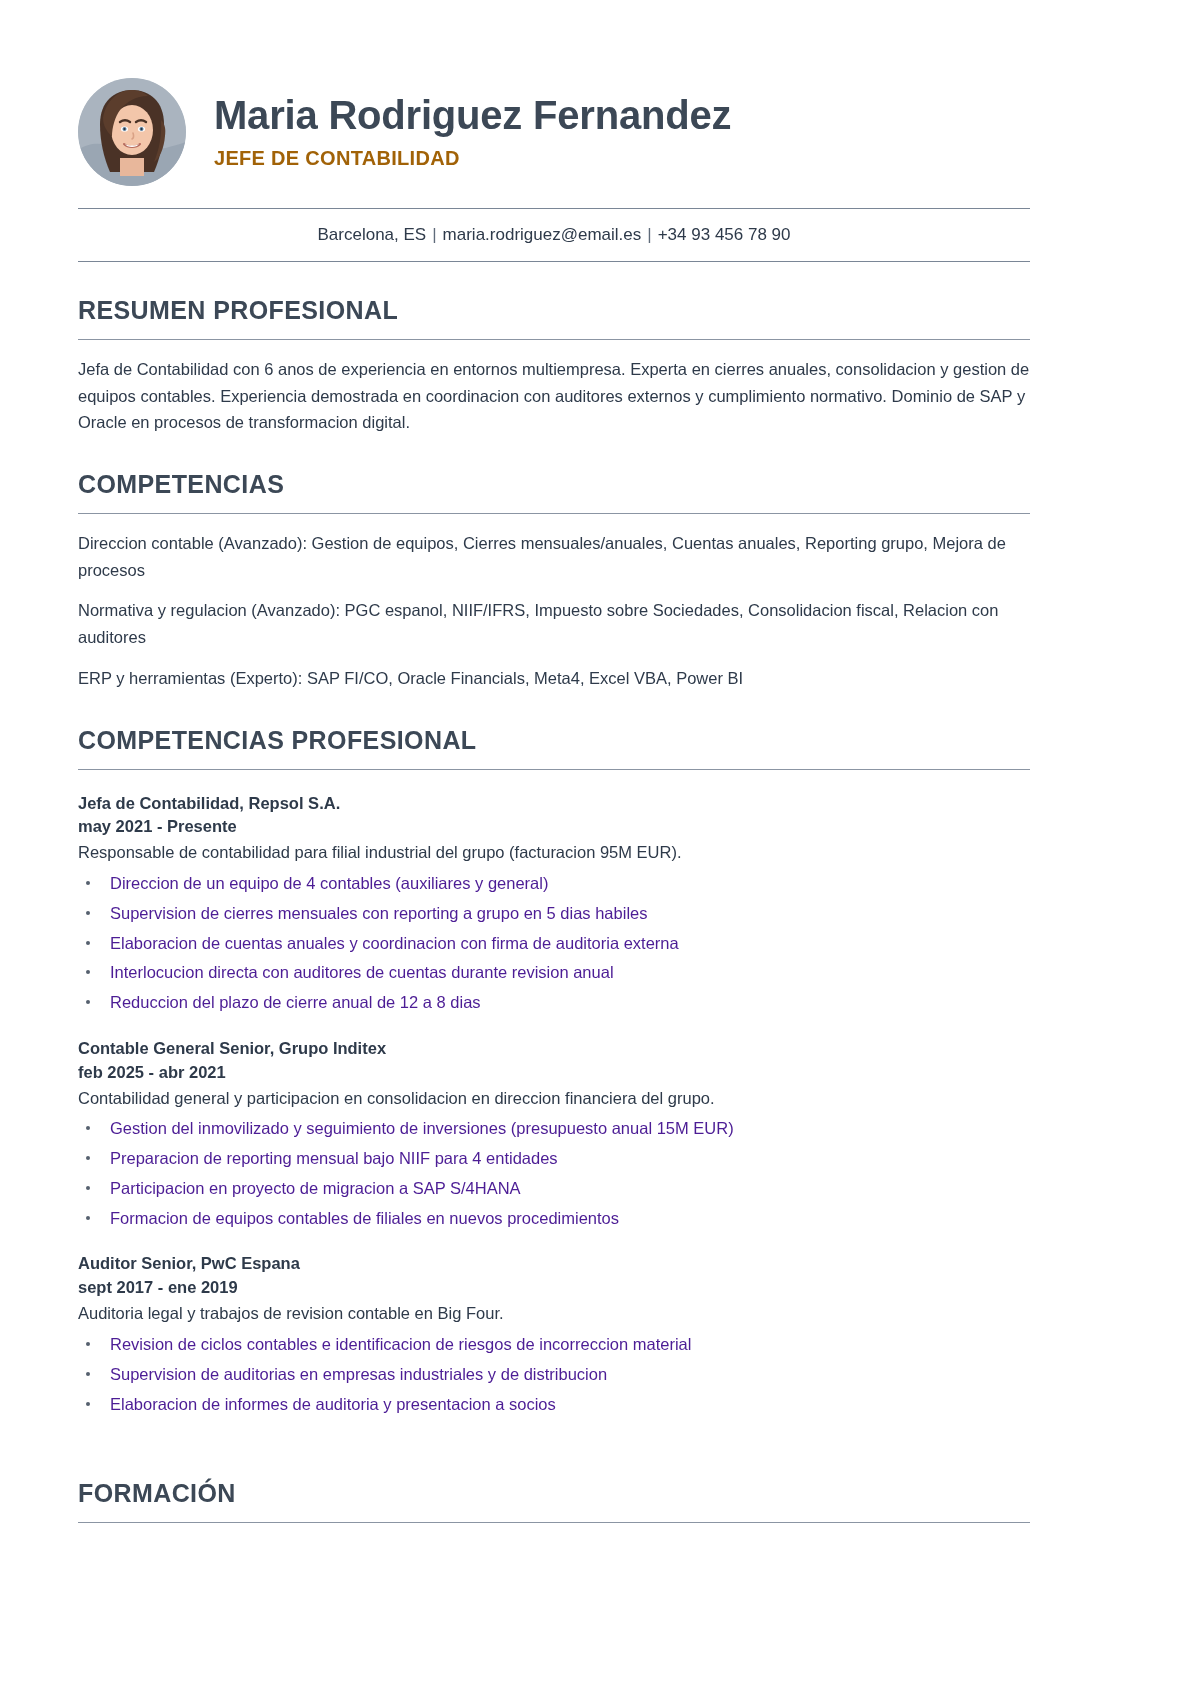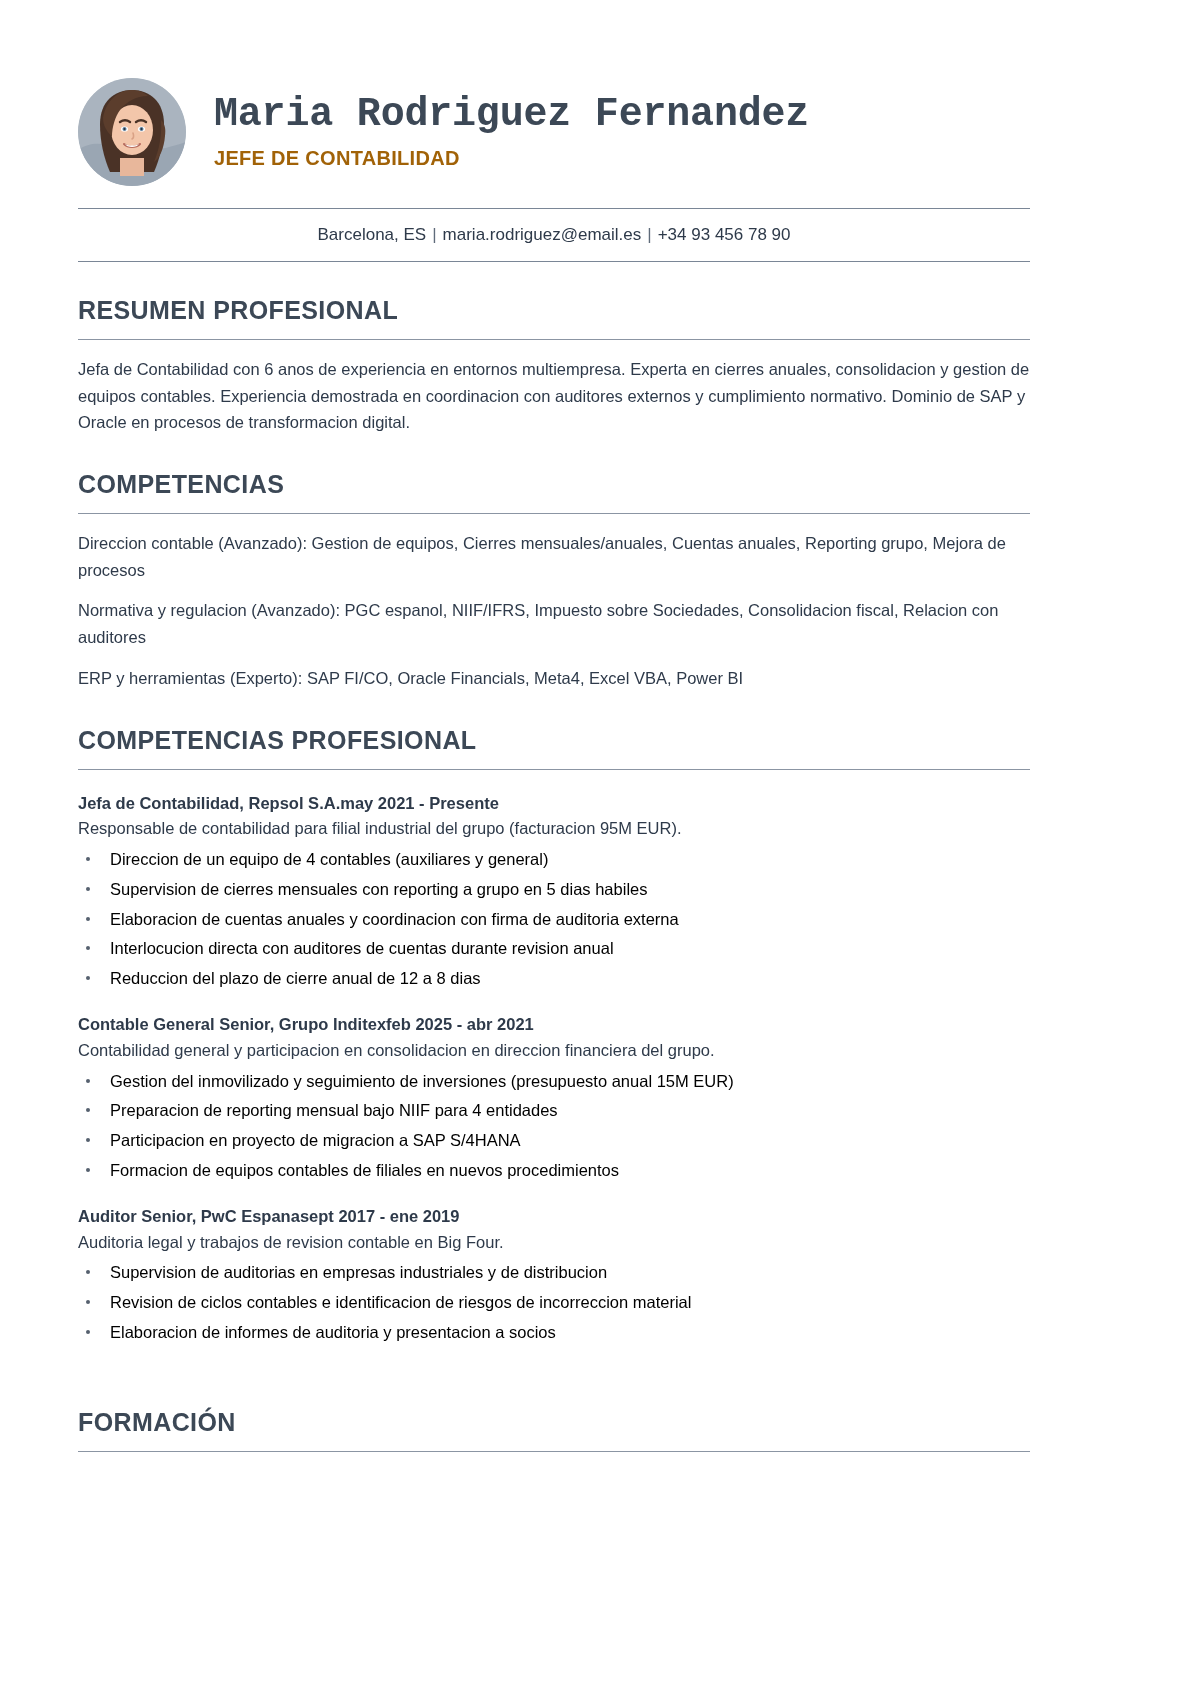--- a/index.html
+++ b/index.html
@@ -47,21 +47,20 @@
 
   .identity { padding-bottom: 2px; }
   .name {
     font-size: 40px;
     font-weight: bold;
     color: #3c4856;
     letter-spacing: -0.2px;
     line-height: 1.12;
     margin: 0 15px 10px 0;
     white-space: nowrap;
-    font-family: Liberation Mono, monospace;
   }
   .role {
     font-size: 20px;
     font-weight: bold;
     color: #a16207;
     letter-spacing: 0.3px;
     line-height: 1.1;
     margin: 0;
   }
 
@@ -105,22 +104,23 @@
     color: #2e3a4a;
     margin: 0 0 14px 0;
   }
   p.para:last-child { margin-bottom: 0; }
 
   
   .job { margin-top: 22px; }
   .job:first-child { margin-top: 18px; }
   .job-head {
     display: flex;
-    justify-content: flex-start;
+    justify-content: flex-end;
     align-items: baseline;
+    flex-direction: column;
   }
   .job-title {
     font-size: 16.5px;
     font-weight: bold;
     color: #2e3a4a;
     line-height: 1.45;
   }
   .job-dates {
     font-size: 16.5px;
     font-weight: bold;
@@ -135,21 +135,21 @@
     margin: 1px 0 6px 0;
   }
   ul.bullets {
     list-style: none;
     margin: 0;
     padding: 0;
   }
   ul.bullets li {
     position: relative;
     font-size: 16.5px;
-    color: #000000;
+    color: #4c1d95;
     line-height: 1.5;
     padding-left: 32px;
     margin-bottom: 5px;
   }
   ul.bullets li:before {
     content: "";
     position: absolute;
     left: 8px;
     top: 10px;
     width: 4px;
@@ -268,22 +268,22 @@
         </ul>
       </div>
 
       <div class="job">
         <div class="job-head">
           <div class="job-title">Auditor Senior, PwC Espana</div>
           <div class="job-dates">sept 2017 - ene 2019</div>
         </div>
         <div class="job-desc">Auditoria legal y trabajos de revision contable en Big Four.</div>
         <ul class="bullets">
+          <li>Revision de ciclos contables e identificacion de riesgos de incorreccion material</li>
           <li>Supervision de auditorias en empresas industriales y de distribucion</li>
-          <li>Revision de ciclos contables e identificacion de riesgos de incorreccion material</li>
           <li>Elaboracion de informes de auditoria y presentacion a socios</li>
         </ul>
       </div>
     </div>
 
     <div class="edu-spacer"></div>
     <div class="section">
       <h2 class="section-title">FORMACIÓN</h2>
       <div class="rule thin"></div>
     </div>

